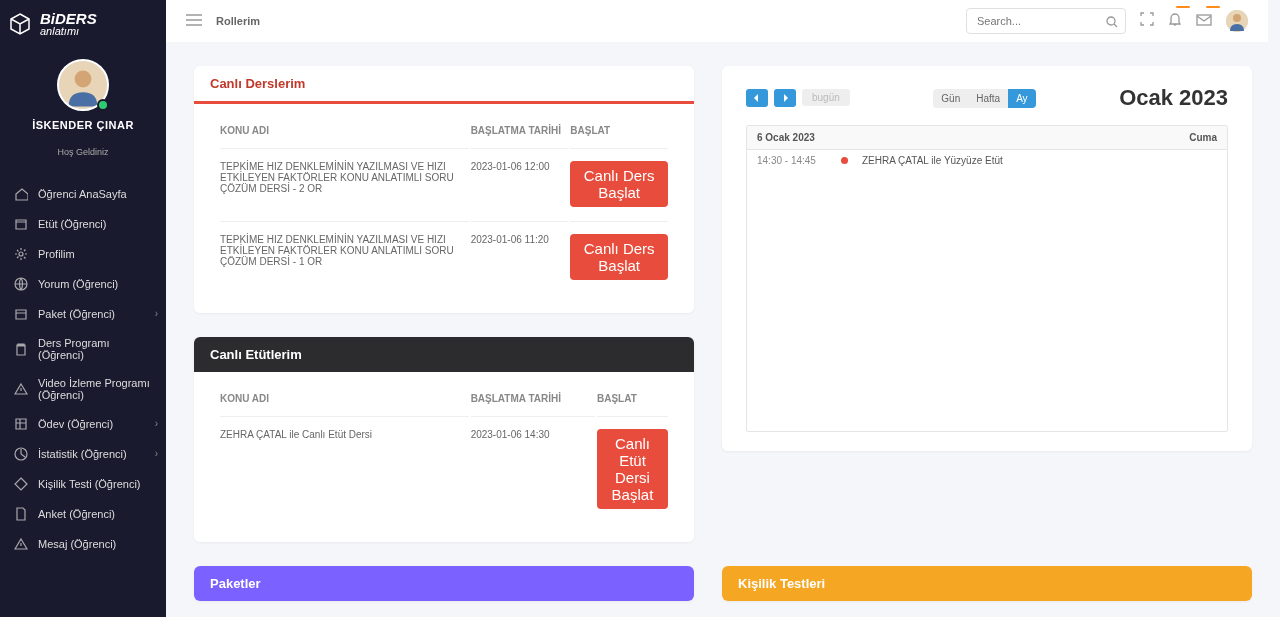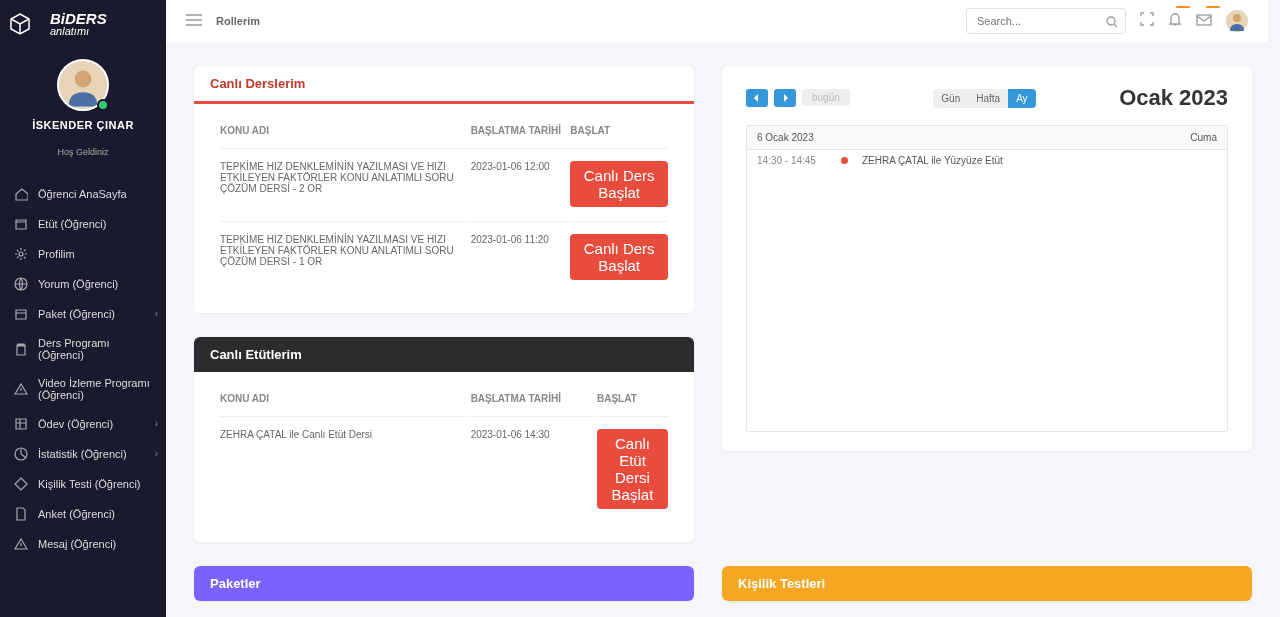--- a/index.html
+++ b/index.html
@@ -1,18 +1,18 @@
 <!DOCTYPE html>
 <html><head>
 <meta charset="utf-8">
 <style>
 *{margin:0;padding:0;box-sizing:border-box;font-family:Arial,Helvetica,sans-serif}
 body{background:#f5f6fa;width:1280px;height:617px;overflow:hidden;position:relative}
 .sidebar{width:166px;height:617px;background:#1a1a2e;position:absolute;left:0;top:0;color:#fff;overflow:hidden}
-.logo{padding:12px 8px;display:flex;align-items:center;gap:18px}
+.logo{padding:12px 8px;display:flex;align-items:center;gap:8px}
 .logo svg{width:24px;height:24px}
 .logo-text{font-size:15px;font-weight:700;font-style:italic;line-height:0.95}
 .logo-text .sub{font-size:11px;font-weight:400}
 .profile{text-align:center;padding:10px 0 16px}
 .avatar-wrap{width:52px;height:52px;border-radius:50%;border:2px solid #fff;margin:0 auto 8px;position:relative;background:#ddd;overflow:visible}
 .avatar-wrap svg{width:100%;height:100%;border-radius:50%}
 .status-dot{position:absolute;bottom:-2px;right:-2px;width:12px;height:12px;border-radius:50%;background:#2ecc71;border:2px solid #1a1a2e}
 .uname{font-size:11px;font-weight:700;letter-spacing:.5px}
 .welcome{font-size:9px;color:#aaa;margin-top:16px}
 .nav{padding:6px 0}
@@ -49,21 +49,21 @@
 .btn-red{background:#e74c3c;color:#fff;border:none;border-radius:4px;font-size:15px;padding:6px 10px;cursor:pointer}
 .cal-toolbar{display:flex;align-items:center;justify-content:space-between;margin-bottom:14px}
 .cal-navbtns{display:flex;gap:6px;align-items:flex-start}
 .cal-navbtn{width:22px;height:18px;border-radius:3px;background:#3498db;color:#fff;display:flex;align-items:center;justify-content:center;font-size:10px;cursor:pointer}
 .cal-today{background:#eee;color:#bbb;padding:3px 10px;border-radius:3px;font-size:10px}
 .cal-views{background:#eee;border-radius:4px;overflow:hidden;display:flex}
 .cal-view{padding:4px 8px;font-size:10px;color:#666;cursor:pointer}
 .cal-view.active{background:#3498db;color:#fff}
 .cal-title{font-size:22px;font-weight:700;color:#333}
 .cal-grid{border:1px solid #e5e5e5;border-radius:2px}
-.cal-dayhead{display:flex;justify-content:space-between;padding:6px 10px;background:#f9f9f9;border-bottom:1px solid #e5e5e5;font-size:10px;font-weight:400;color:#555}
+.cal-dayhead{display:flex;justify-content:space-between;padding:6px 10px;background:#f9f9f9;border-bottom:1px solid #e5e5e5;font-size:10px;font-weight:700;color:#555}
 .cal-event{display:flex;align-items:center;gap:14px;padding:5px 10px;font-size:10px;color:#555;border-bottom:1px solid #f0f0f0}
 .cal-event:last-child{border-bottom:none}
 .cal-time{color:#888;width:70px}
 .cal-dot{width:7px;height:7px;border-radius:50%;background:#e74c3c}
 .cal-body-empty{height:260px}
 </style>
 </head>
 <body>
 
 <div class="sidebar">

